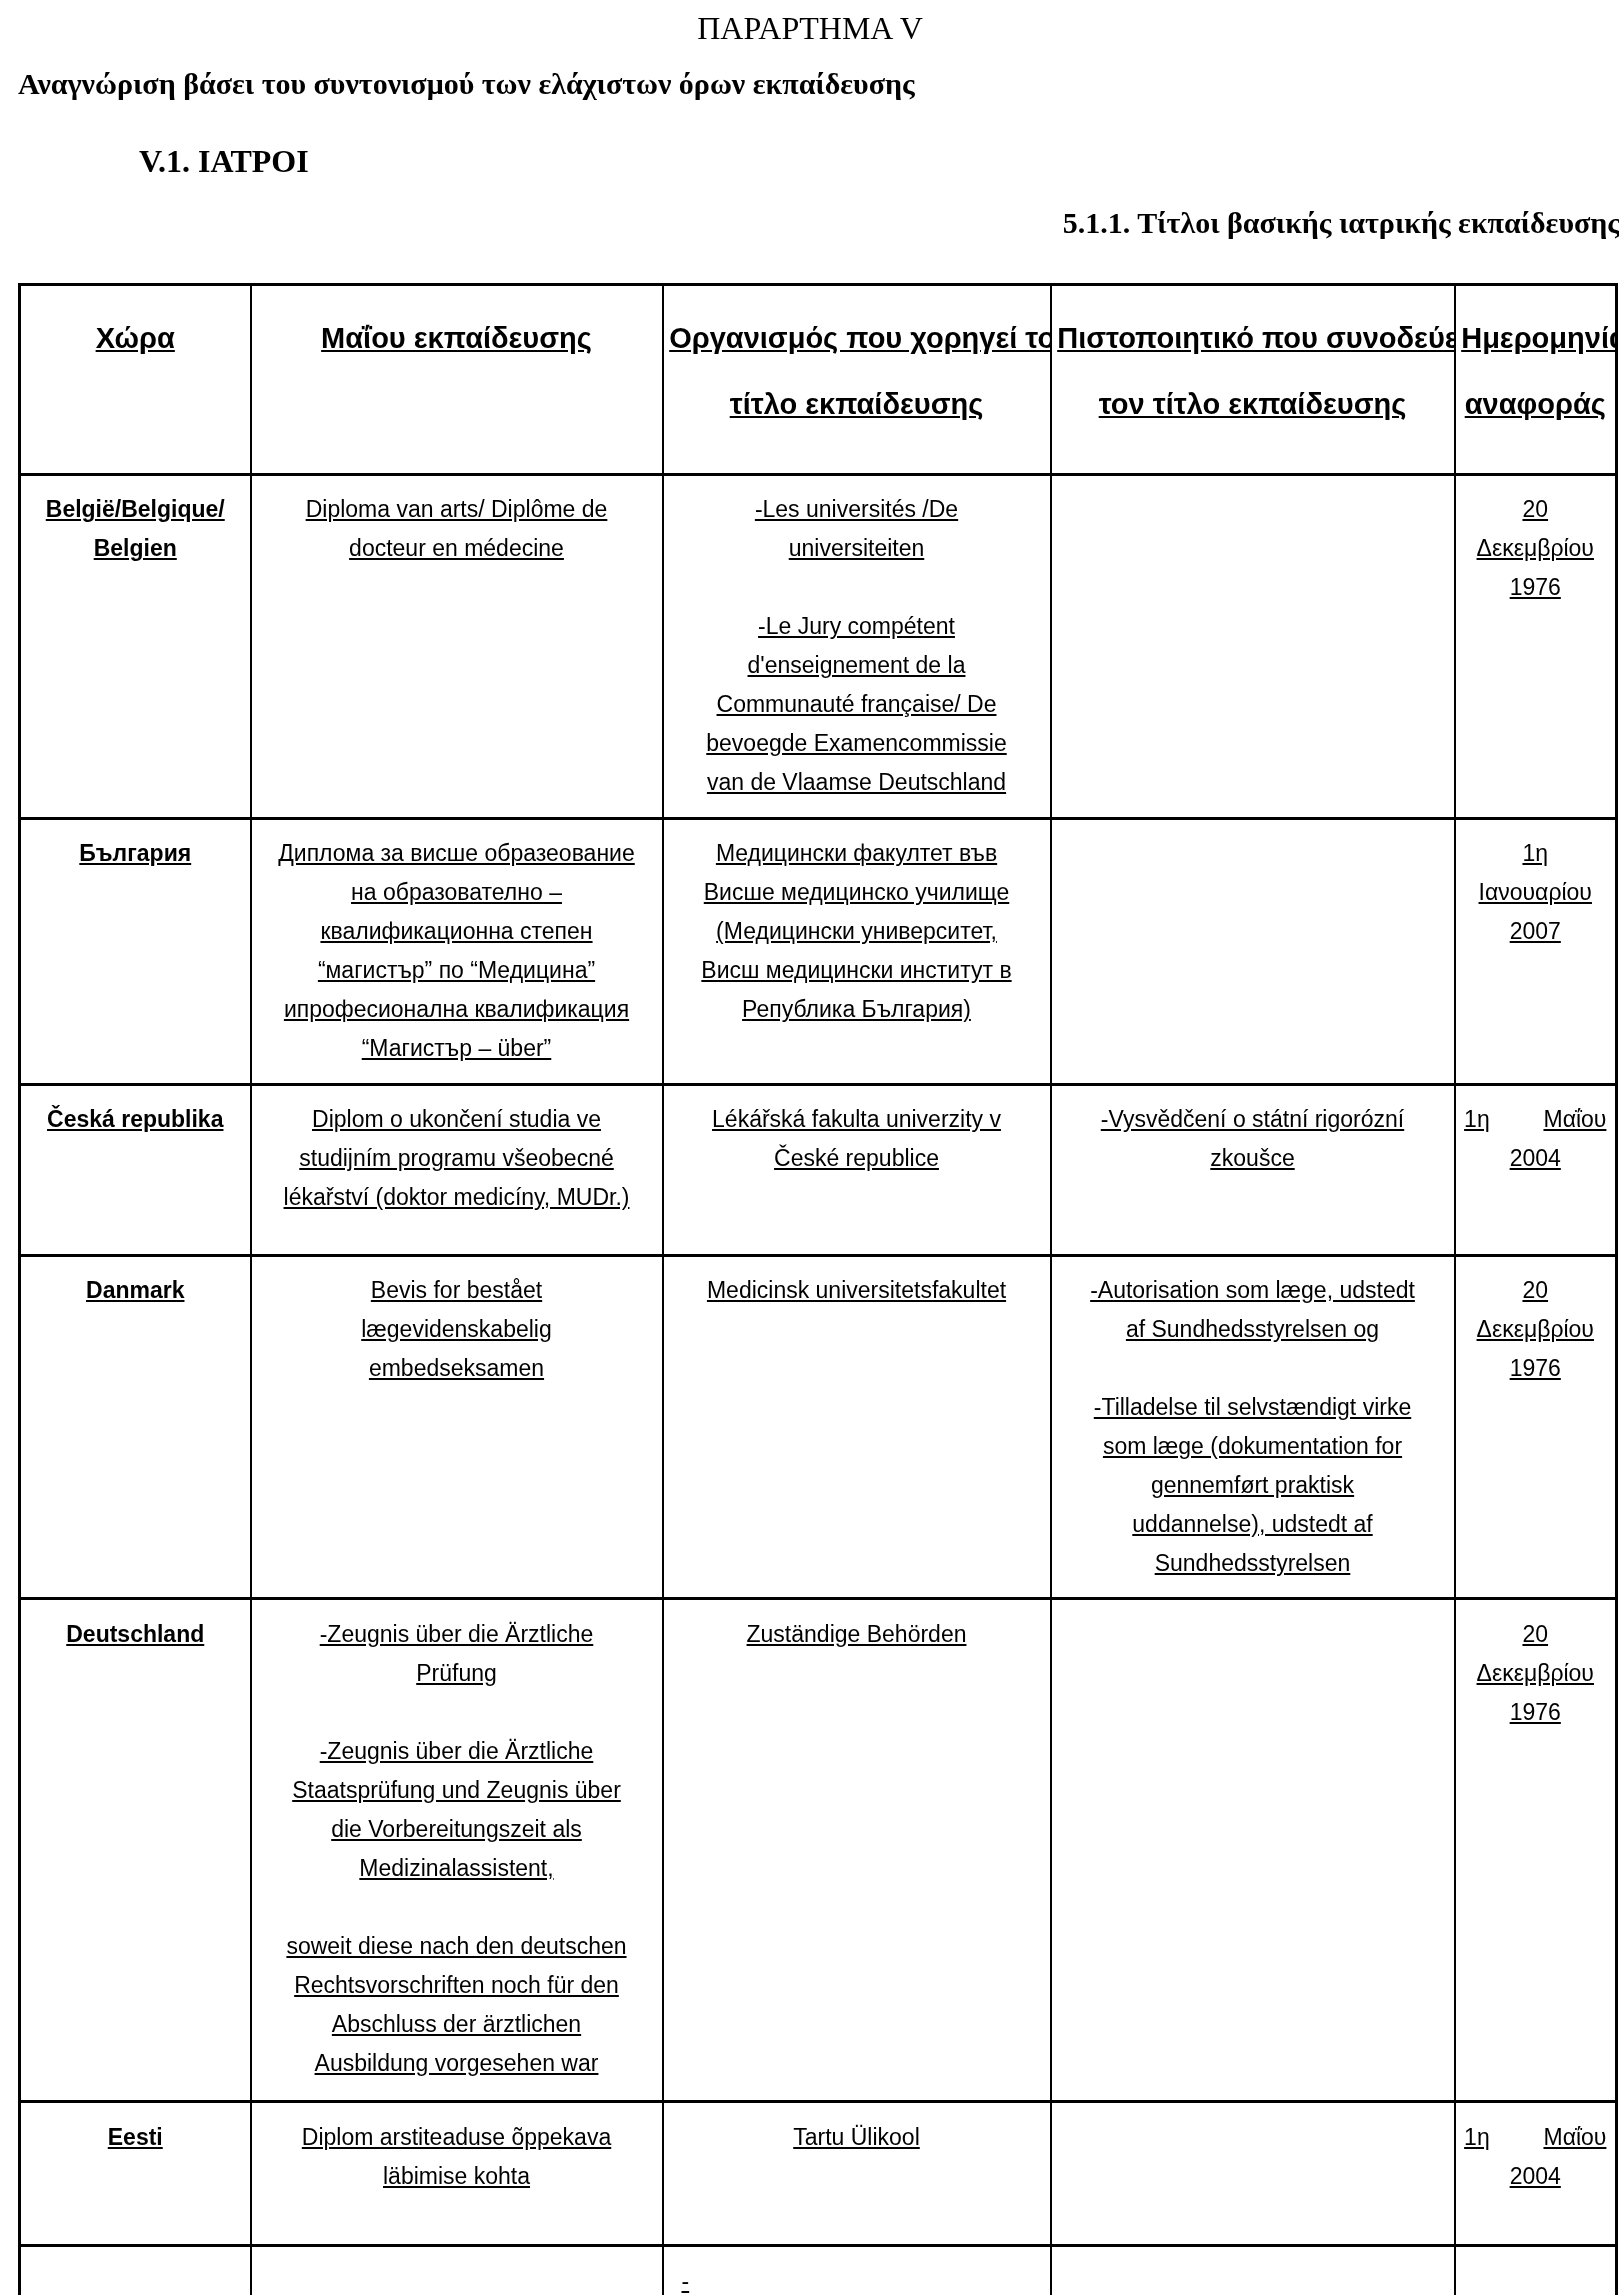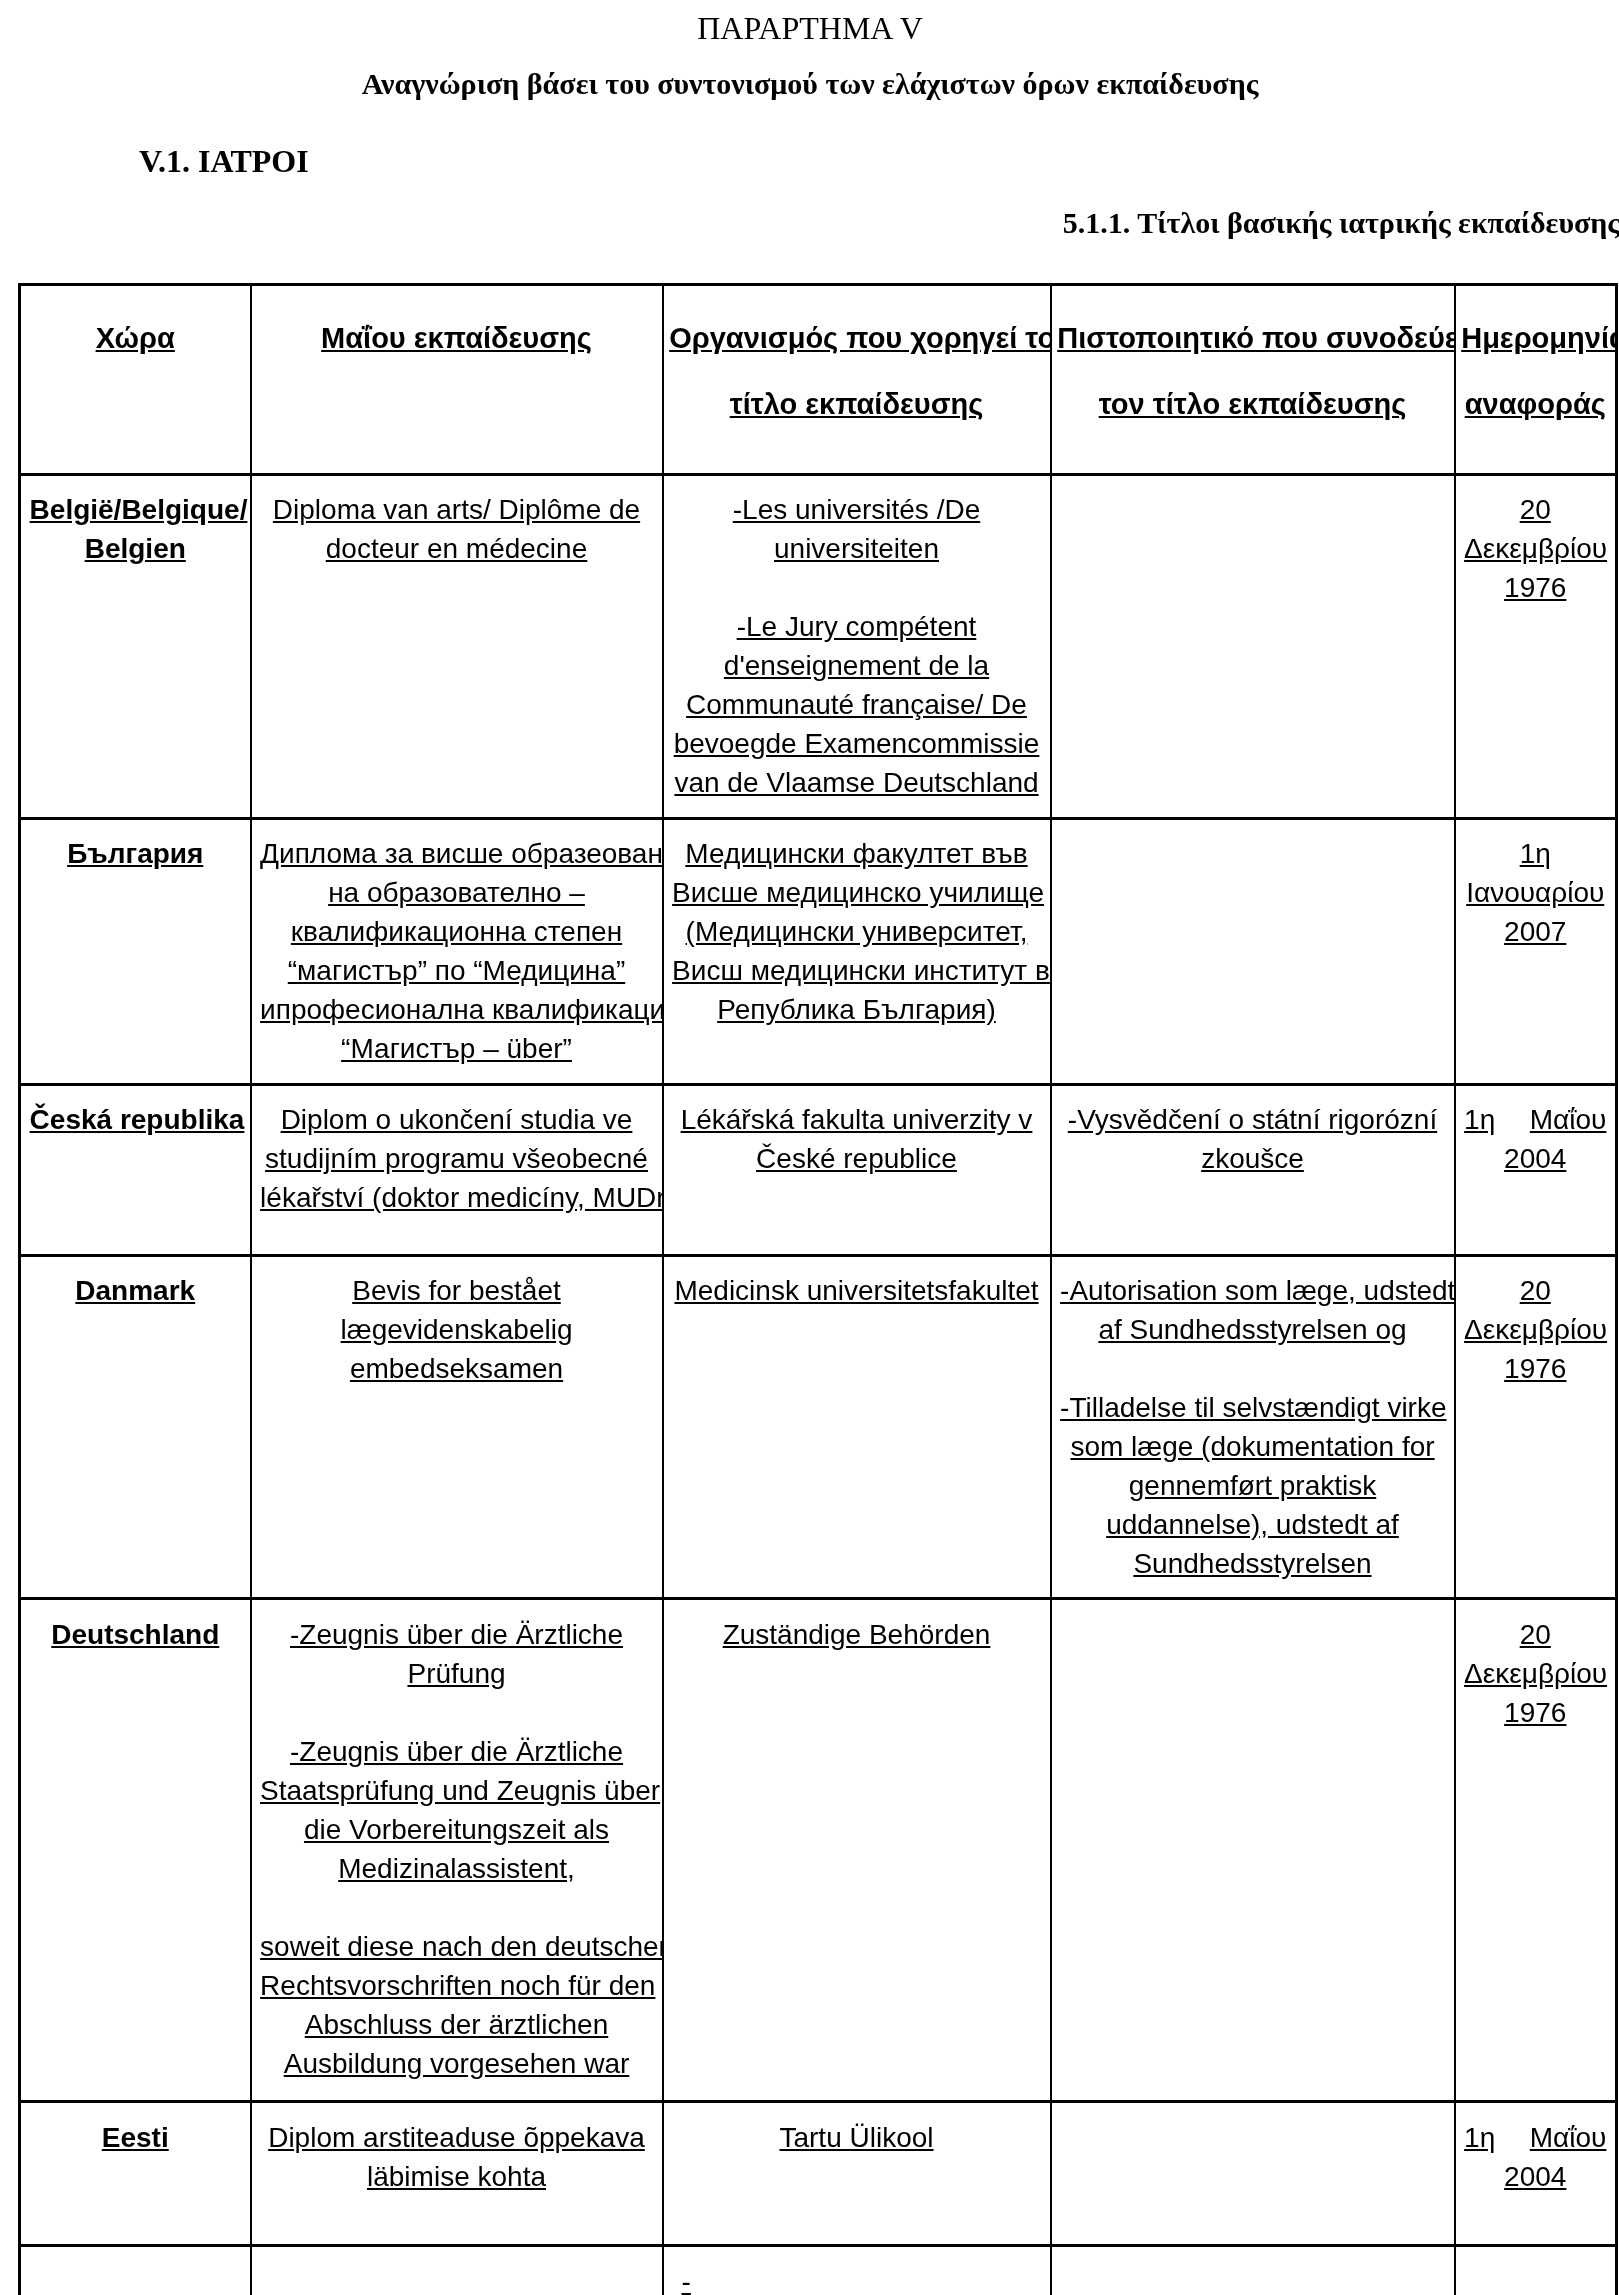--- a/index.html
+++ b/index.html
@@ -7,21 +7,21 @@
     width:1620px;height:2295px;overflow:hidden;
     color:#000;font-family:"Liberation Sans",sans-serif;
     -webkit-font-smoothing:antialiased;
   }
   .page{width:1620px;height:2295px;box-sizing:border-box;padding:10px 0 0 18px;}
 
   
   .title{font-family:"Liberation Serif",serif;font-weight:normal;font-size:32px;
          text-align:center;margin:0 18px 0 0;}
   .subtitle{font-family:"Liberation Serif",serif;font-weight:bold;font-size:30px;
-         text-align:center;margin:20px 18px 0 0;}
+         margin:20px 18px 0 0;}
   .section{font-family:"Liberation Serif",serif;font-weight:bold;font-size:32px;
          margin:42px 0 0 121px;}
   .subsection{font-family:"Liberation Serif",serif;font-weight:bold;font-size:30px;
          margin:26px 0 0 121px;text-align:right;}
 
   
   table.qual{
     border-collapse:collapse;table-layout:fixed;
     width:1597px;margin-top:43px;
     border:3.6px solid #000;
@@ -42,21 +42,21 @@
   tbody tr:nth-child(4){height:334px;}
   tbody tr:nth-child(5){height:503px;}
   tbody tr:nth-child(6){height:144px;}
   tbody tr:nth-child(7){height:63px;}
 
   th.header-cell{
     font-size:29px;font-weight:bold;text-align:center;
     padding:18.7px 5.7px 0 5.7px;line-height:66px;
   }
   td.cell{
-    font-size:28px;line-height:39px;
+    font-size:23px;line-height:39px;
     padding:14.4px 8.6px;text-align:center;
   }
   .para{margin-bottom:39px;}
   .para:last-child{margin-bottom:0;}
   .col-country{font-weight:bold;}
   .col-date{text-align:left;padding-left:14.4px;padding-right:21.5px;}
   .line{white-space:nowrap;}
   .line.justified{display:flex;justify-content:space-between;}
   tr.partial-row td.col-organisation{text-align:left;padding-left:18px;}
 </style>

